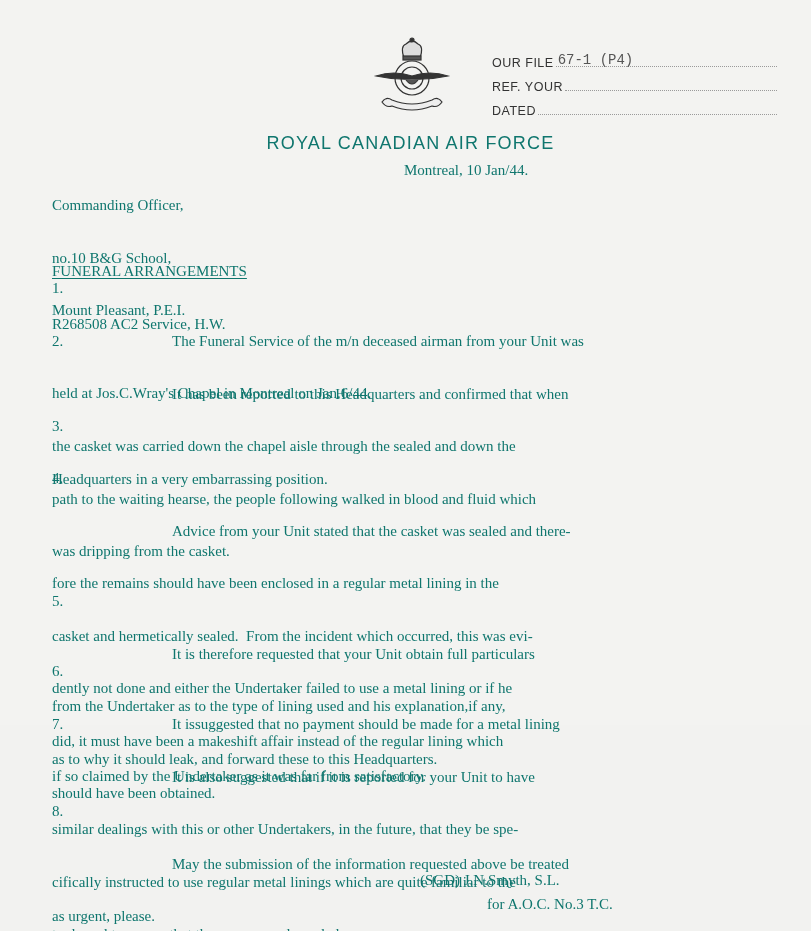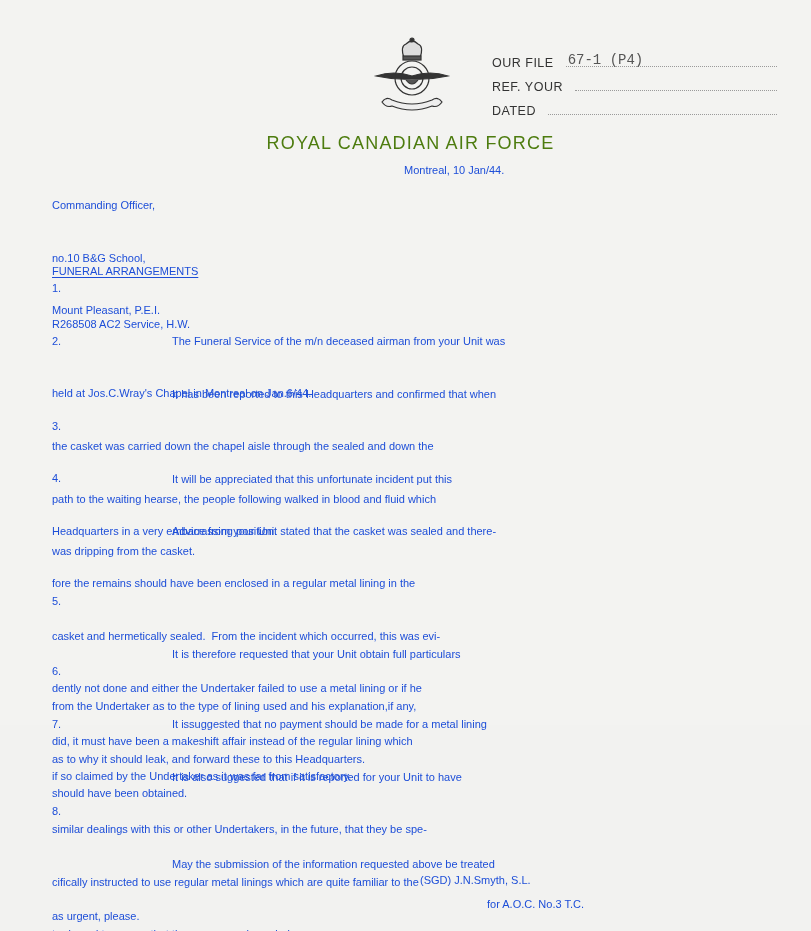--- a/index.html
+++ b/index.html
@@ -7,24 +7,24 @@
       width: 811px; height: 931px; overflow: hidden;
       background: #f2f2f0;
       position: relative;
       color: #2e2e2e;
     }
     .page { position: absolute; left: 0; top: 0; width: 811px; height: 725px; background: #f3f3f1; }
     .crest { position: absolute; left: 370px; top: 36px; width: 84px; height: 80px; }
     .fileblock { position: absolute; left: 492px; top: 46px; width: 285px; font-family: "Liberation Sans", sans-serif; font-size: 12.5px; color: #333; }
     .fileline { display: flex; align-items: flex-end; height: 24px; }
     .fileline .lbl { letter-spacing: 0.5px; white-space: nowrap; }
-    .fileline .dots { flex: 1; border-bottom: 1px dotted #9a9a9a; margin-left: 12px; margin-bottom: 3px; height: 14px; position: relative; }
+    .fileline .dots { flex: 1; border-bottom: 1px dotted #9a9a9a; margin-left: 2px; margin-bottom: 3px; height: 14px; position: relative; }
     .fileline .val { position: absolute; left: 2px; bottom: -2px; font-family: "Liberation Mono", monospace; font-size: 14px; color: #555; }
-    .org { position: absolute; left: 0; width: 811px; top: 133px; text-align: center; font-family: "Liberation Sans", sans-serif; font-size: 18px; letter-spacing: 1.2px; color: #4d7c0f; padding-left: 10px; box-sizing: border-box; }
-    .tw { font-family: Liberation Sans, sans-serif; font-size: 11px; color: #1d4ed8; line-height: 17.5px; white-space: pre; }
+    .org { position: absolute; left: 0; width: 811px; top: 133px; text-align: center; font-family: "Liberation Sans", sans-serif; font-size: 18px; letter-spacing: 1.2px; color: #0f766e; padding-left: 10px; box-sizing: border-box; }
+    .tw { font-family: Liberation Serif, serif; font-size: 15px; color: #0f766e; line-height: 17.5px; white-space: pre; }
     .addr { position: absolute; left: 52px; top: 162px; }
     .place { position: absolute; left: 404px; top: 162px; }
     .subject { position: absolute; left: 52px; top: 228px; }
     .subject .u { text-decoration: underline; text-underline-offset: 2px; }
     .para { position: absolute; left: 52px; width: 720px; }
     .para .num { position: absolute; left: 0; top: 0; }
     .para .first { padding-left: 120px; }
     .sig { position: absolute; left: 420px; top: 872px; }
     .sig2 { position: absolute; left: 487px; top: 896px; }
   </style>
@@ -91,21 +91,20 @@
   <div class="para tw" style="top:333px">
     <span class="num">2.</span>
     <div class="first">It has been reported to this Headquarters and confirmed that when</div>
     <div>the casket was carried down the chapel aisle through the sealed and down the</div>
     <div>path to the waiting hearse, the people following walked in blood and fluid which</div>
     <div>was dripping from the casket.</div>
   </div>
 
   <div class="para tw" style="top:418px">
     <span class="num">3.</span>
-    <div class="first">It will be appreciated that this unfortunate incident put this</div>
     <div>Headquarters in a very embarrassing position.</div>
   </div>
 
   <div class="para tw" style="top:470px">
     <span class="num">4.</span>
     <div class="first">Advice from your Unit stated that the casket was sealed and there-</div>
     <div>fore the remains should have been enclosed in a regular metal lining in the</div>
     <div>casket and hermetically sealed.  From the incident which occurred, this was evi-</div>
     <div>dently not done and either the Undertaker failed to use a metal lining or if he</div>
     <div>did, it must have been a makeshift affair instead of the regular lining which</div>

